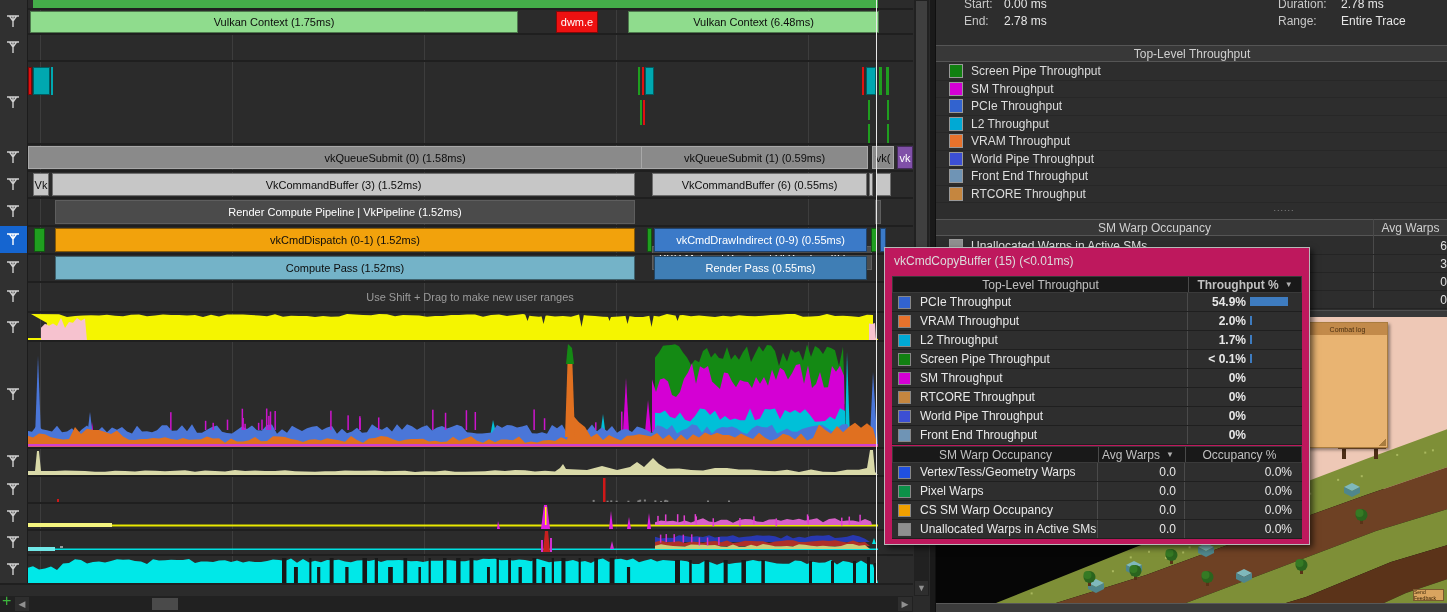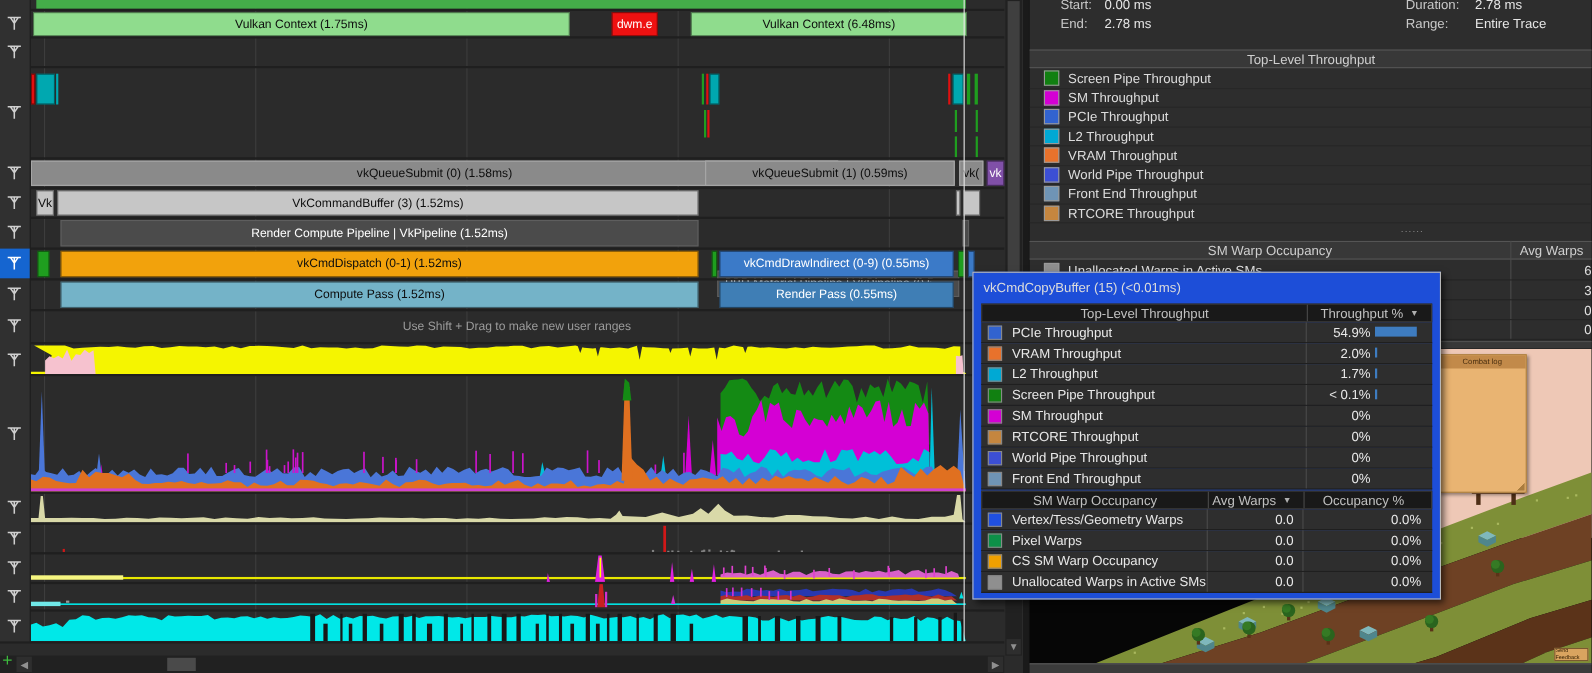--- a/index.html
+++ b/index.html
@@ -55,33 +55,33 @@
   #combat-grip{position:absolute;right:1px;bottom:1px;width:7px;height:7px;
               background:linear-gradient(135deg,transparent 50%,#a97c3e 50%);}
   #send-feedback{position:absolute;left:477px;top:272px;width:31px;height:12px;background:#d9a45f;
               border:1px solid #7a5a2f;box-sizing:border-box;font-size:5px;color:#3a2406;
               display:flex;align-items:center;justify-content:center;overflow:hidden;}
   #game-bottom-bar{position:absolute;left:0;top:603px;width:512px;height:9px;background:#3b3b3b;
               border-top:1px solid #585858;box-sizing:border-box;}
   #pre-game-strip{position:absolute;left:0;top:310px;width:512px;height:7px;background:#383838;
               border-top:1px solid #4f4f4f;box-sizing:border-box;}
   
-  #tooltip{position:absolute;left:884px;top:247px;width:426px;height:298px;background:#1d4ed8;
+  #tooltip{position:absolute;left:884px;top:247px;width:426px;height:298px;background:#be185d;
            border:1px solid #b8b8b8;box-sizing:border-box;z-index:10;font-size:12px;
            box-shadow:3px 3px 6px rgba(0,0,0,.6);}
   #tt-title{margin:6px 0 5px 9px;color:#dcdcdc;}
   .tt-table{position:absolute;left:7px;width:410px;}
   .tt-head{display:flex;height:17px;background:#191919;border:1px solid #3a3a3a;box-sizing:border-box;
            color:#c0c0c0;align-items:center;}
   .tt-row{display:flex;height:18px;background:#2e2e2e;border-bottom:1px solid #1f1f1f;
           align-items:center;color:#e8e8e8;}
   .tt-sw{width:13px;height:13px;border:1px solid #888;margin:0 9px 0 6px;flex:0 0 auto;box-sizing:border-box;}
   .tt-c1{flex:0 0 295px;display:flex;align-items:center;box-sizing:border-box;}
   .tt-c2{flex:0 0 113px;border-left:1px solid #4a4a4a;display:flex;align-items:center;
-         box-sizing:border-box;height:100%;}
+         box-sizing:border-box;height:100%;font-weight:bold;}
   .tt-pct{width:58px;text-align:right;}
   .tt-barwrap{width:45px;padding-left:4px;}
   .tt-bar{height:9px;background:#3e7cc0;}
   .sort-arrow{font-size:8px;color:#b0b0b0;margin-left:6px;}
   .o-c1{flex:0 0 205px;display:flex;align-items:center;box-sizing:border-box;}
   .o-c2{flex:0 0 87px;border-left:1px solid #4a4a4a;box-sizing:border-box;height:100%;
         display:flex;align-items:center;justify-content:flex-end;padding-right:8px;}
   .o-c3{flex:0 0 116px;border-left:1px solid #4a4a4a;box-sizing:border-box;height:100%;
         display:flex;align-items:center;justify-content:flex-end;padding-right:8px;}
   .ctr{justify-content:center;}
@@ -191,20 +191,21 @@
     <div class="bar" style="left: 868px; top: 124px; width: 2px; height: 19px; border: none; background: rgb(31, 158, 31);"></div>
     <div class="bar" style="left: 887px; top: 124px; width: 2px; height: 19px; border: none; background: rgb(31, 158, 31);"></div>
 
     <div class="bar" style="left: 28px; top: 146px; width: 734px; height: 23px; border-color: rgb(168, 168, 168); background: rgb(138, 138, 138);">vkQueueSubmit (0) (1.58ms)</div>
     <div class="bar" style="left: 641px; top: 146px; width: 227px; height: 23px; border-color: rgb(168, 168, 168); background: rgb(138, 138, 138);">vkQueueSubmit (1) (0.59ms)</div>
     <div class="bar" style="left: 872px; top: 146px; width: 22px; height: 23px; border-color: rgb(168, 168, 168); background: rgb(138, 138, 138);">vk(</div>
     <div class="bar wtext" style="left: 897px; top: 146px; width: 16px; height: 23px; background: rgb(128, 80, 168);">vk</div>
 
     <div class="bar" style="left: 33px; top: 173px; width: 16px; height: 23px; background: rgb(198, 198, 198);">Vk</div>
     <div class="bar" style="left: 52px; top: 173px; width: 583px; height: 23px; background: rgb(198, 198, 198);">VkCommandBuffer (3) (1.52ms)</div>
+    <div class="bar" style="left: 652px; top: 173px; width: 215px; height: 23px; background: rgb(198, 198, 198);">VkCommandBuffer (6) (0.55ms)</div>
     <div class="bar" style="left: 869px; top: 173px; width: 4px; height: 23px; background: rgb(198, 198, 198);"></div>
     <div class="bar" style="left: 876px; top: 173px; width: 15px; height: 23px; background: rgb(198, 198, 198);"></div>
 
     <div class="bar wtext" style="left: 55px; top: 200px; width: 580px; height: 24px; border-color: rgb(94, 94, 94); background: rgb(75, 75, 75);">Render Compute Pipeline | VkPipeline (1.52ms)</div>
     <div class="bar wtext clipleft" style="left: 652px; top: 200px; width: 220px; height: 24px; border-color: rgb(94, 94, 94); background: rgb(75, 75, 75);">PBR Material Pipeline | VkPipeline (0.5</div>
     <div class="bar" style="left: 875px; top: 200px; width: 6px; height: 24px; border-color: rgb(94, 94, 94); background: rgb(75, 75, 75);"></div>
 
     <div class="bar" style="left: 34px; top: 228px; width: 11px; height: 24px; background: rgb(31, 158, 31);"></div>
     <div class="bar" style="left: 55px; top: 228px; width: 580px; height: 24px; background: rgb(242, 162, 12);">vkCmdDispatch (0-1) (1.52ms)</div>
     <div class="bar" style="left: 647px; top: 228px; width: 5px; height: 24px; background: rgb(31, 158, 31);"></div>

